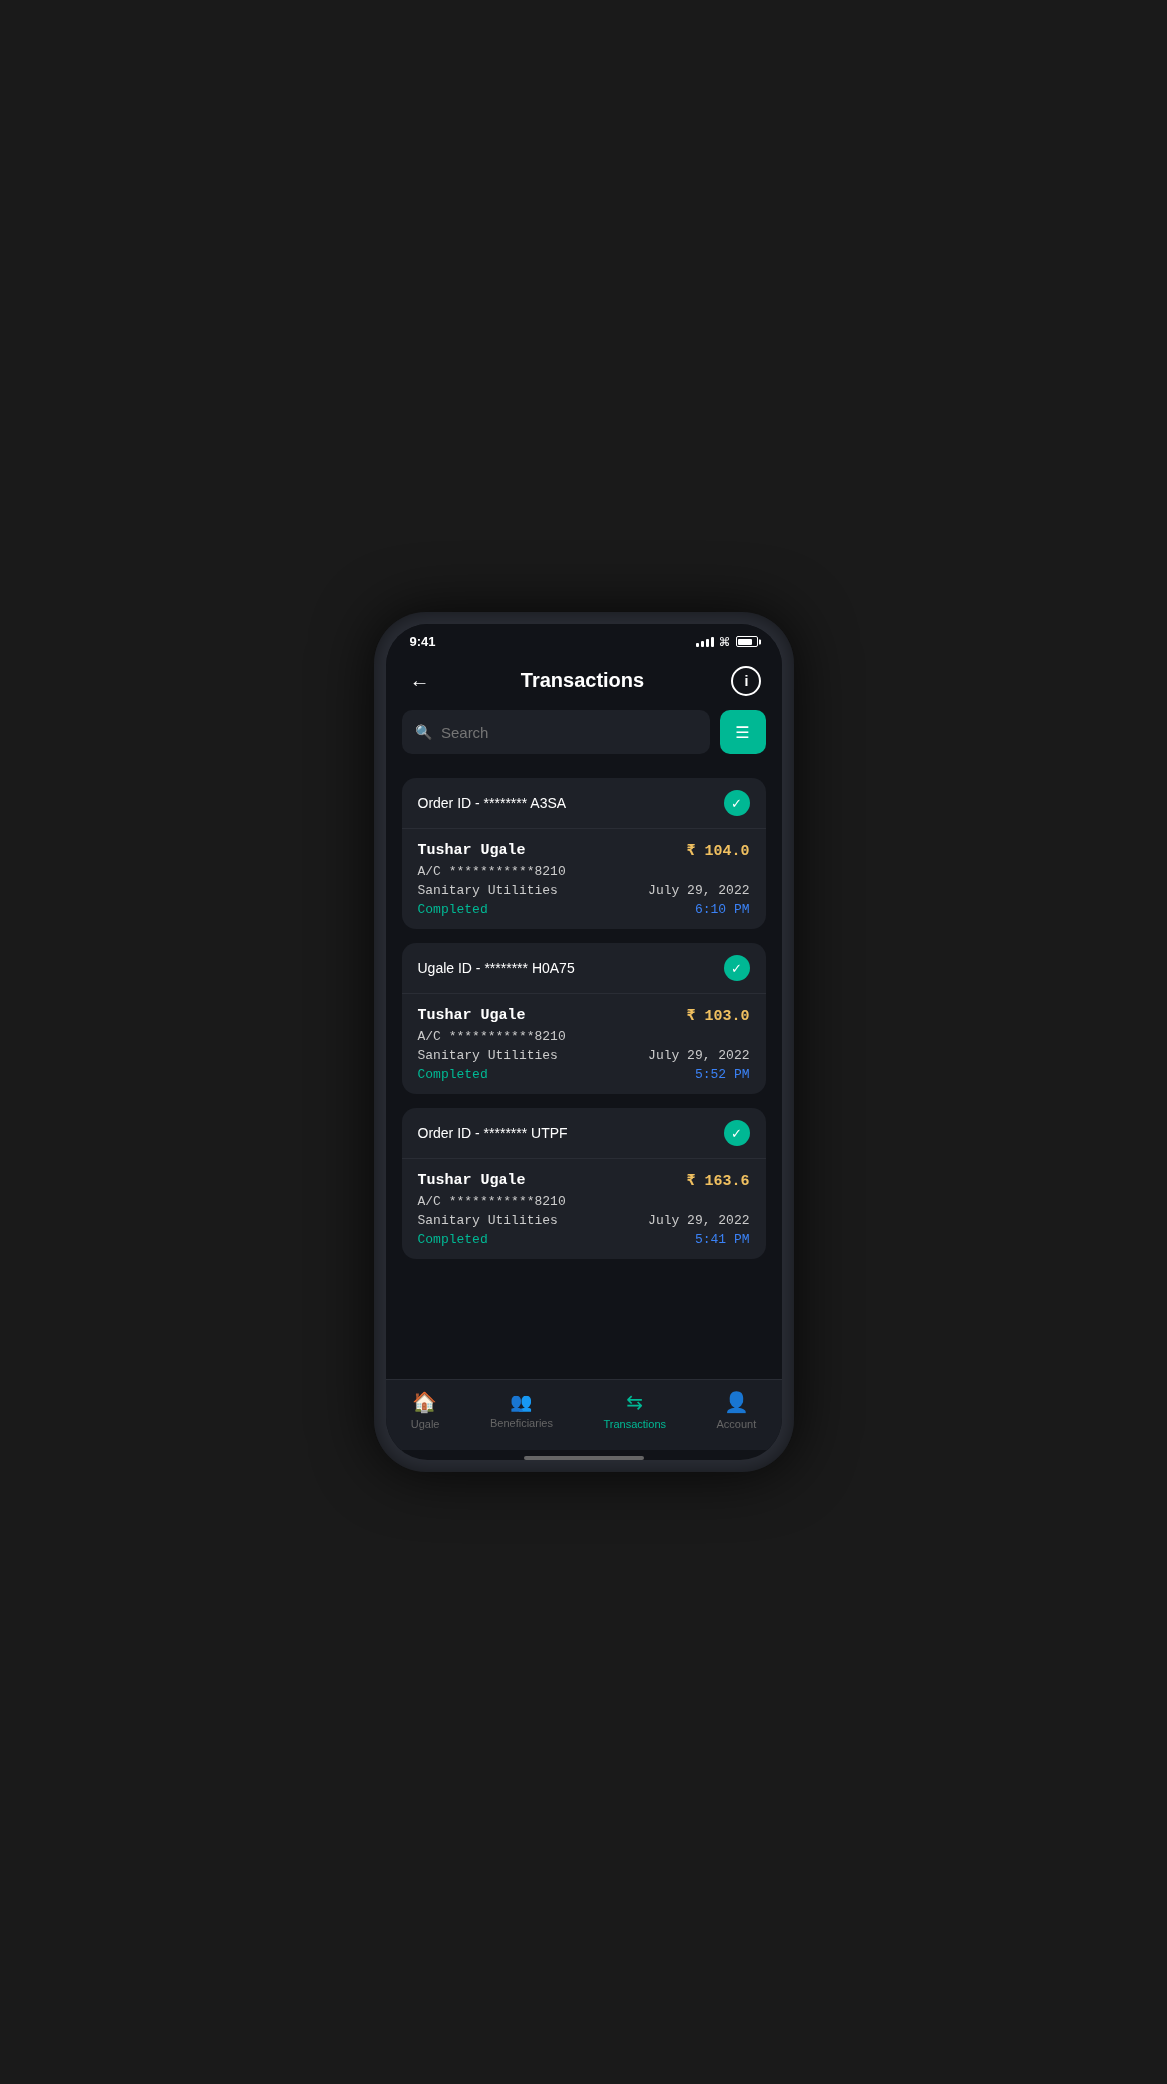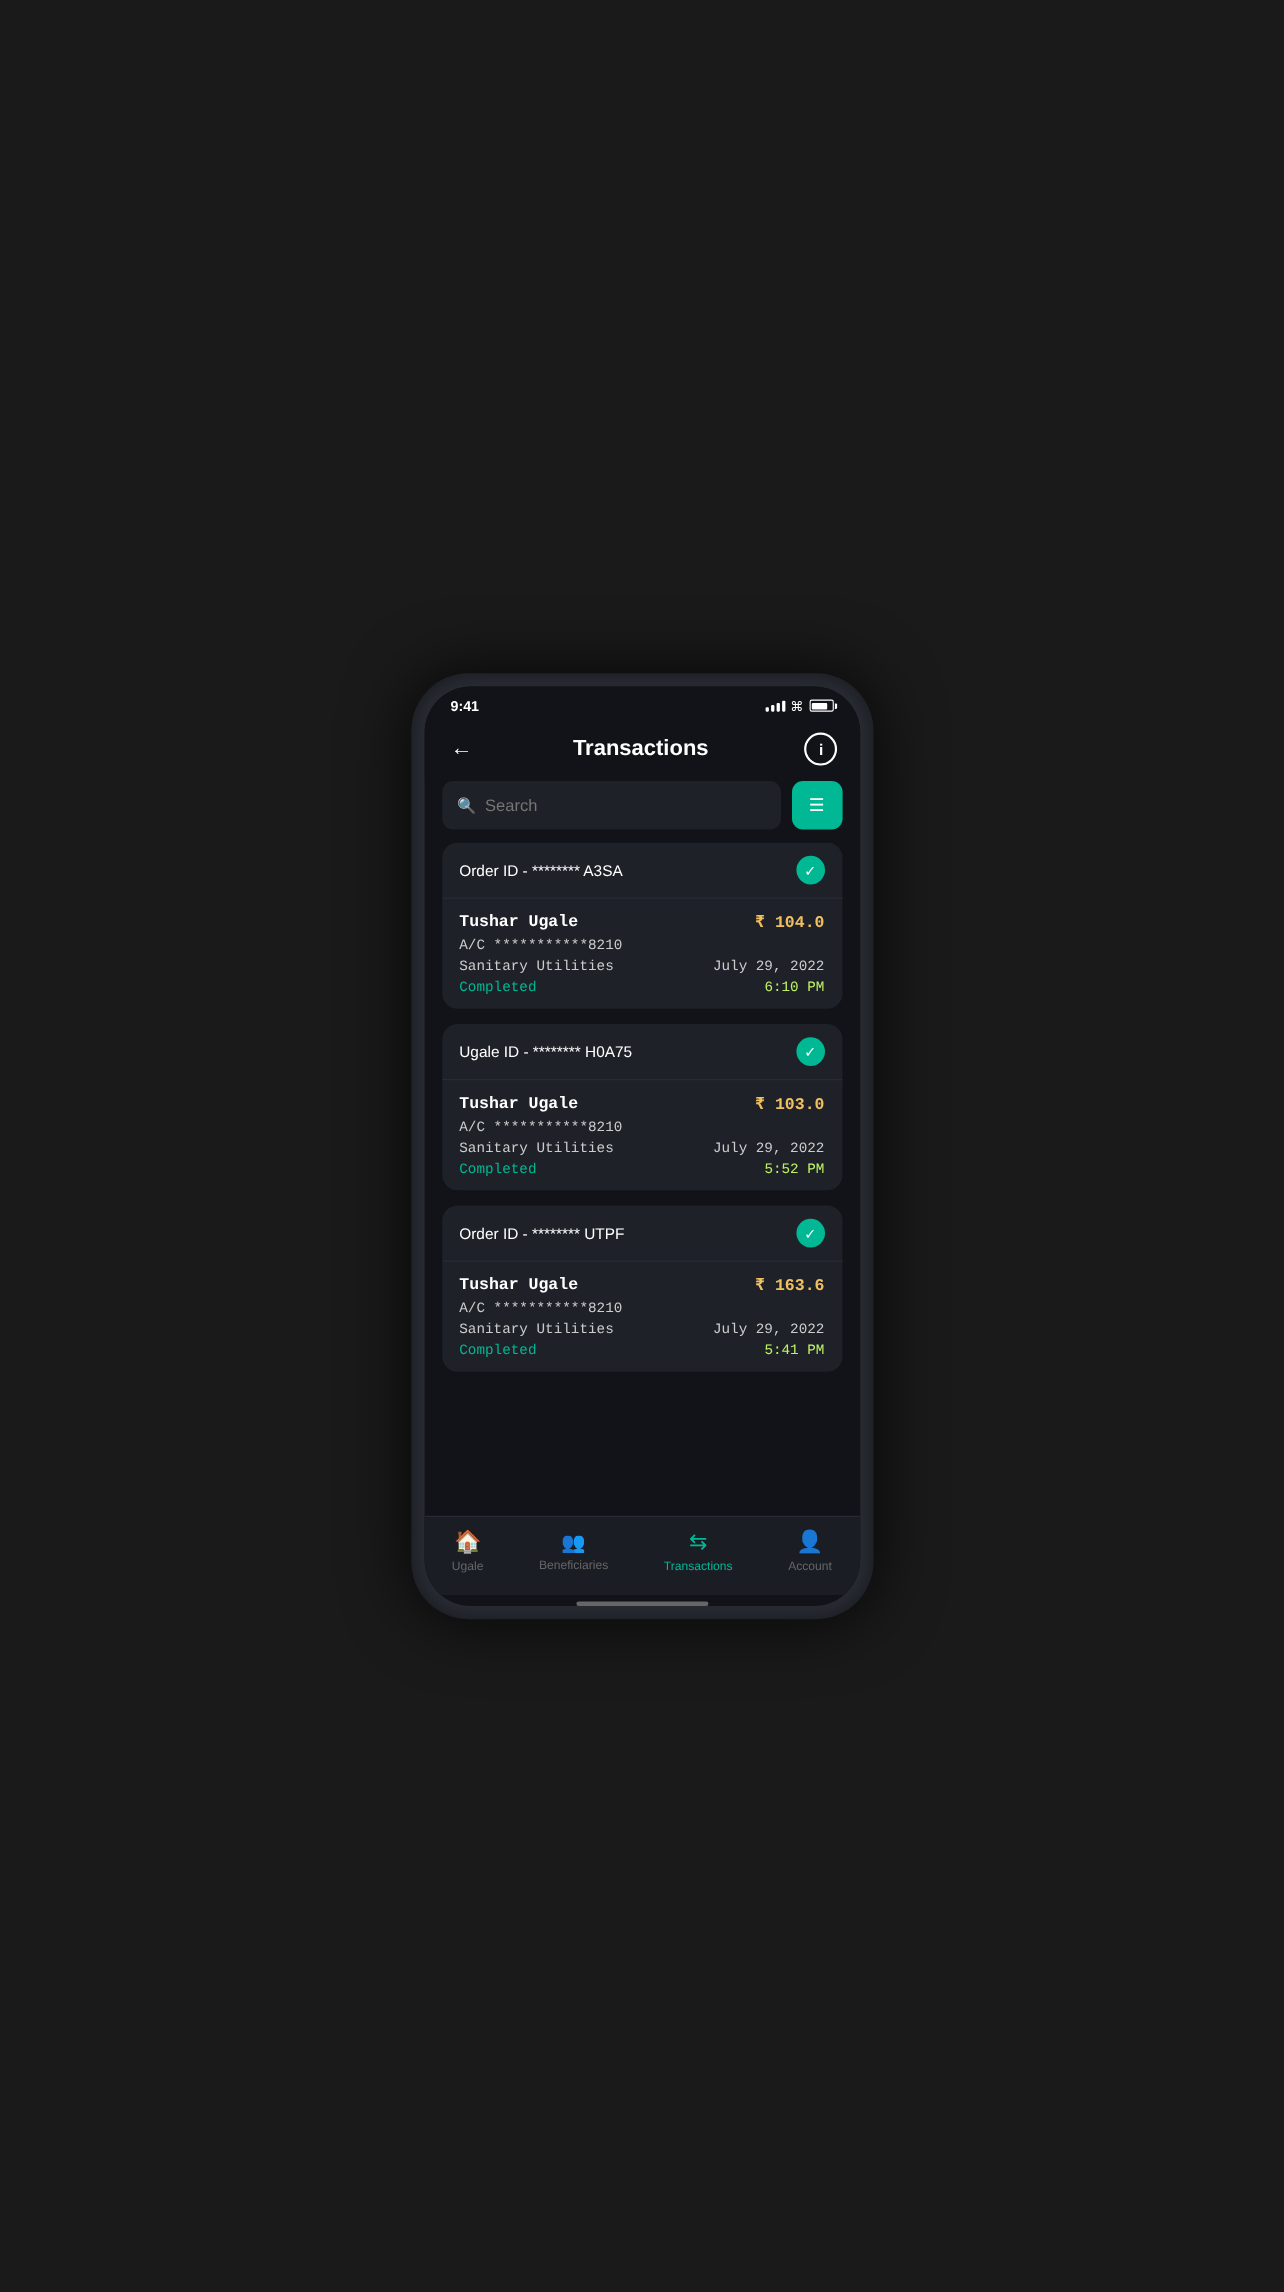--- a/index.html
+++ b/index.html
@@ -163,20 +163,21 @@
       color: #fff;
       font-size: 16px;
     }
     .transactions-list {
       flex: 1;
       overflow-y: auto;
       padding: 0 16px 8px;
       display: flex;
       flex-direction: column;
       gap: 14px;
+      margin-top: 12px;
     }
     .transactions-list::-webkit-scrollbar { display: none; }
     .transaction-card {
       background: #1e2128;
       border-radius: 14px;
       overflow: hidden;
     }
     .card-header {
       padding: 12px 16px;
       display: flex;
@@ -234,21 +235,21 @@
     .utility-text {
       color: #ccc;
       font-size: 13px;
     }
     .completed-text {
       color: #00b894;
       font-size: 13px;
       font-weight: 500;
     }
     .time-text {
-      color: #bef264;
+      color: #3b82f6;
       font-size: 13px;
     }
     .bottom-nav {
       background: #1a1d24;
       padding: 10px 0 20px;
       display: flex;
       justify-content: space-around;
       align-items: center;
       flex-shrink: 0;
       border-top: 1px solid #2a2d35;

